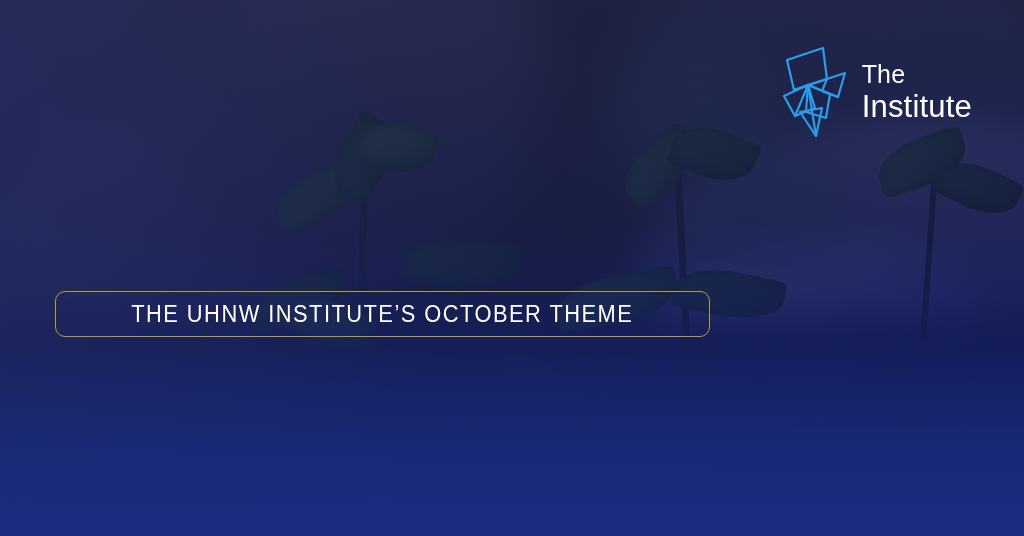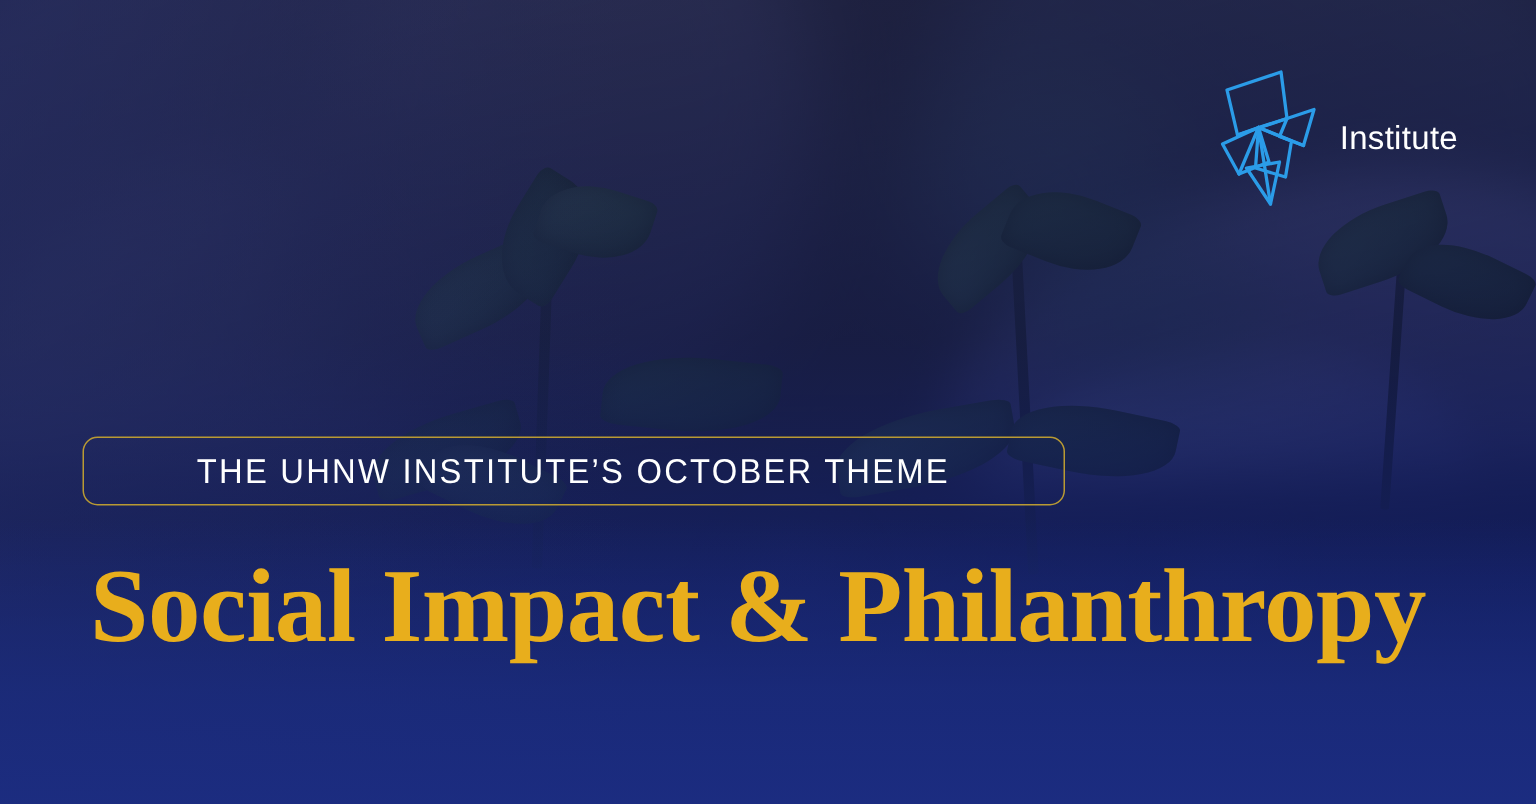--- a/index.html
+++ b/index.html
@@ -190,21 +190,21 @@
     letter-spacing: .2px;
     margin-bottom: 4px;
   }
   .logo-line-uhnw {
     font-size: 37px;
     font-weight: 700;
     letter-spacing: .4px;
     margin-bottom: 3px;
   }
   .logo-line-institute {
-    font-size: 22px;
+    font-size: 31px;
     font-weight: 400;
     letter-spacing: .2px;
   }
 
   
   .theme-box {
     position: absolute;
     left: 55px;
     top: 291px;
     width: 655px;
@@ -303,23 +303,23 @@
         <path d="M18 66 L40 62 L34 90 Z"></path>
 
         <path d="M26 39 L12 44"></path>
         <path d="M26 39 L45 33"></path>
         <path d="M26 39 L13 70"></path>
         <path d="M26 39 L34 90"></path>
         <path d="M26 39 L56 51"></path>
       </g>
     </svg>
     <div class="logo-wordmark">
+      <div class="logo-line-the">The</div>
       <div class="logo-line-institute">Institute</div>
     </div>
   </div>
 
   <div class="theme-box">
     <span class="theme-label">THE UHNW INSTITUTE’S OCTOBER THEME</span>
   </div>
 
-  <div class="headline">Social Impact &amp; Philanthropy</div>
 
 </div>
 
 </body></html>

